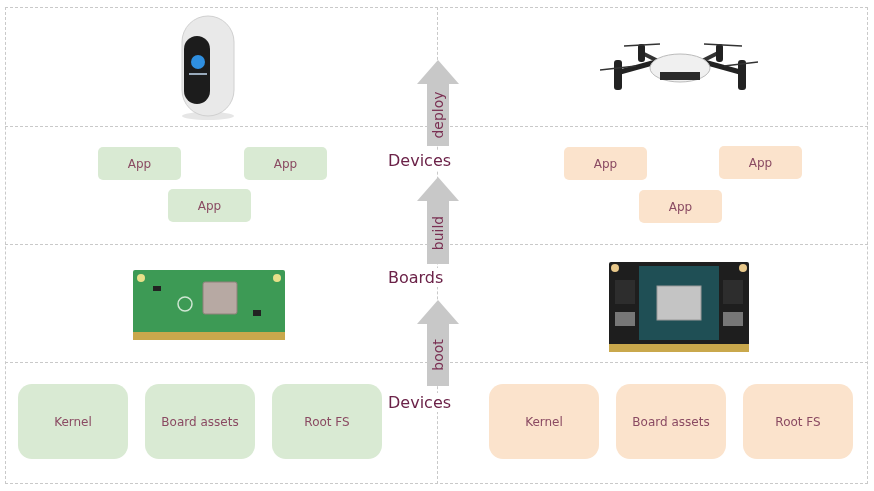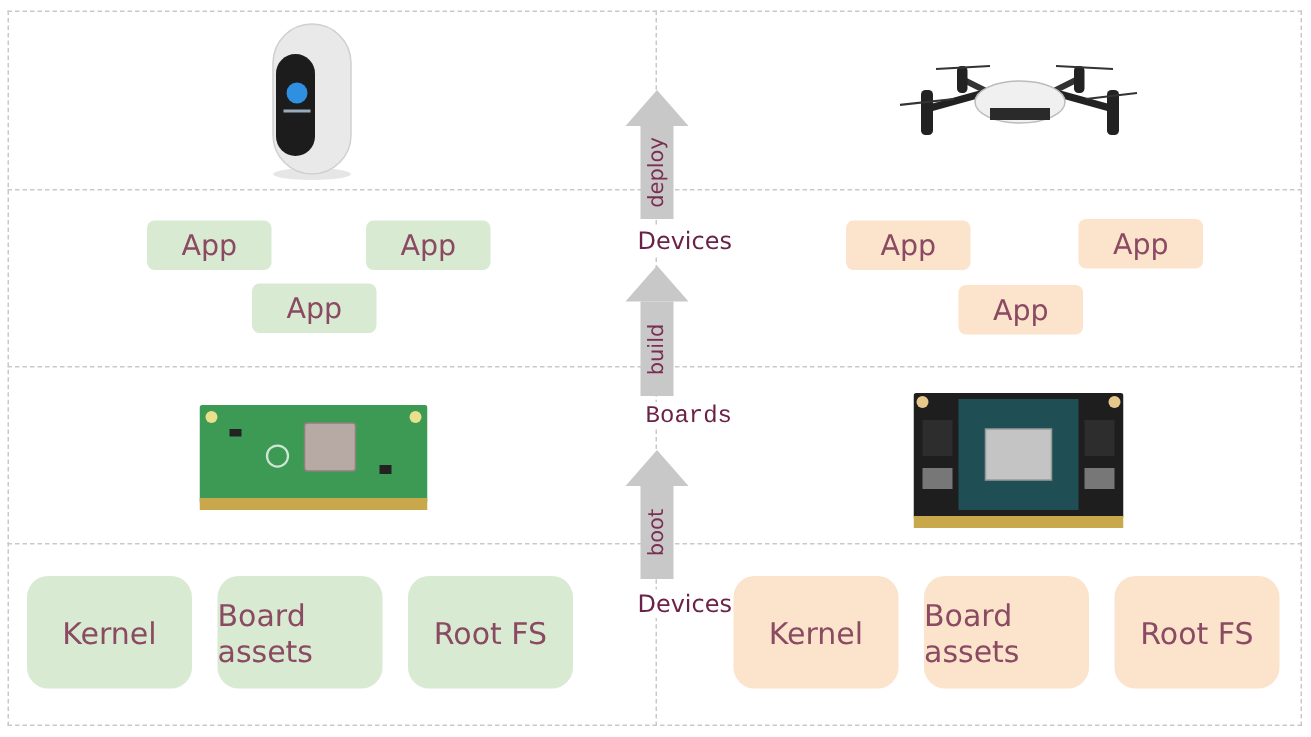--- a/index.html
+++ b/index.html
@@ -3,26 +3,26 @@
   <meta charset="utf-8">
   <style>
     html, body { margin: 0; padding: 0; background: #ffffff; }
     body { width: 874px; height: 491px; position: relative; overflow: hidden;
            font-family: "DejaVu Sans", sans-serif; }
     .hline { position: absolute; left: 5px; width: 863px; height: 0;
              border-top: 1px dashed #c9c9c9; }
     .vline { position: absolute; top: 7px; height: 477px; width: 0;
              border-left: 1px dashed #c9c9c9; }
     .box { position: absolute; display: flex; align-items: center; justify-content: center;
-           font-size: 19px; color: #8a4a62; border-radius: 5px; }
+           font-size: 12px; color: #8a4a62; border-radius: 5px; }
     .green { background: #d9ead3; }
     .orange { background: #fbe3cc; }
     .app { width: 83px; height: 33px; }
-    .big { width: 110px; height: 75px; border-radius: 14px; font-size: 20px; }
-    .label { position: absolute; font-size: 16px; color: #6b2248; text-align: right;
+    .big { width: 110px; height: 75px; border-radius: 14px; font-size: 12px; }
+    .label { position: absolute; font-size: 16px; color: #6b2248; text-align: left;
              width: 100px; left: 388px; background: #fff; }
     .arrow { position: absolute; left: 417px; width: 42px; }
     .arrow .head { width: 0; height: 0; border-left: 21px solid transparent;
                    border-right: 21px solid transparent; border-bottom: 24px solid #c8c8c8; }
     .arrow .shaft { margin-left: 10px; width: 22px; background: #c8c8c8; position: relative; }
     .arrow .shaft span { position: absolute; left: 50%; top: 50%;
                    transform: translate(-50%, -50%) rotate(-90deg);
                    font-size: 14px; color: #7a2f52; white-space: nowrap; }
     .img { position: absolute; }
   </style>
@@ -124,14 +124,14 @@
     </div>
 </div>
 <div class="arrow" style="top:300px;">
   <div class="head"></div>
   <div class="shaft" style="height:62px;">
       <span>boot</span>
     </div>
 </div>
 
 <div class="label" style="top:151px;">Devices</div>
-<div class="label" style="top:268px;font-family:Liberation Mono, monospace;">Boards</div>
+<div class="label" style="top:268px;">Boards</div>
 <div class="label" style="top:393px;">Devices</div>
 
 </body></html>

